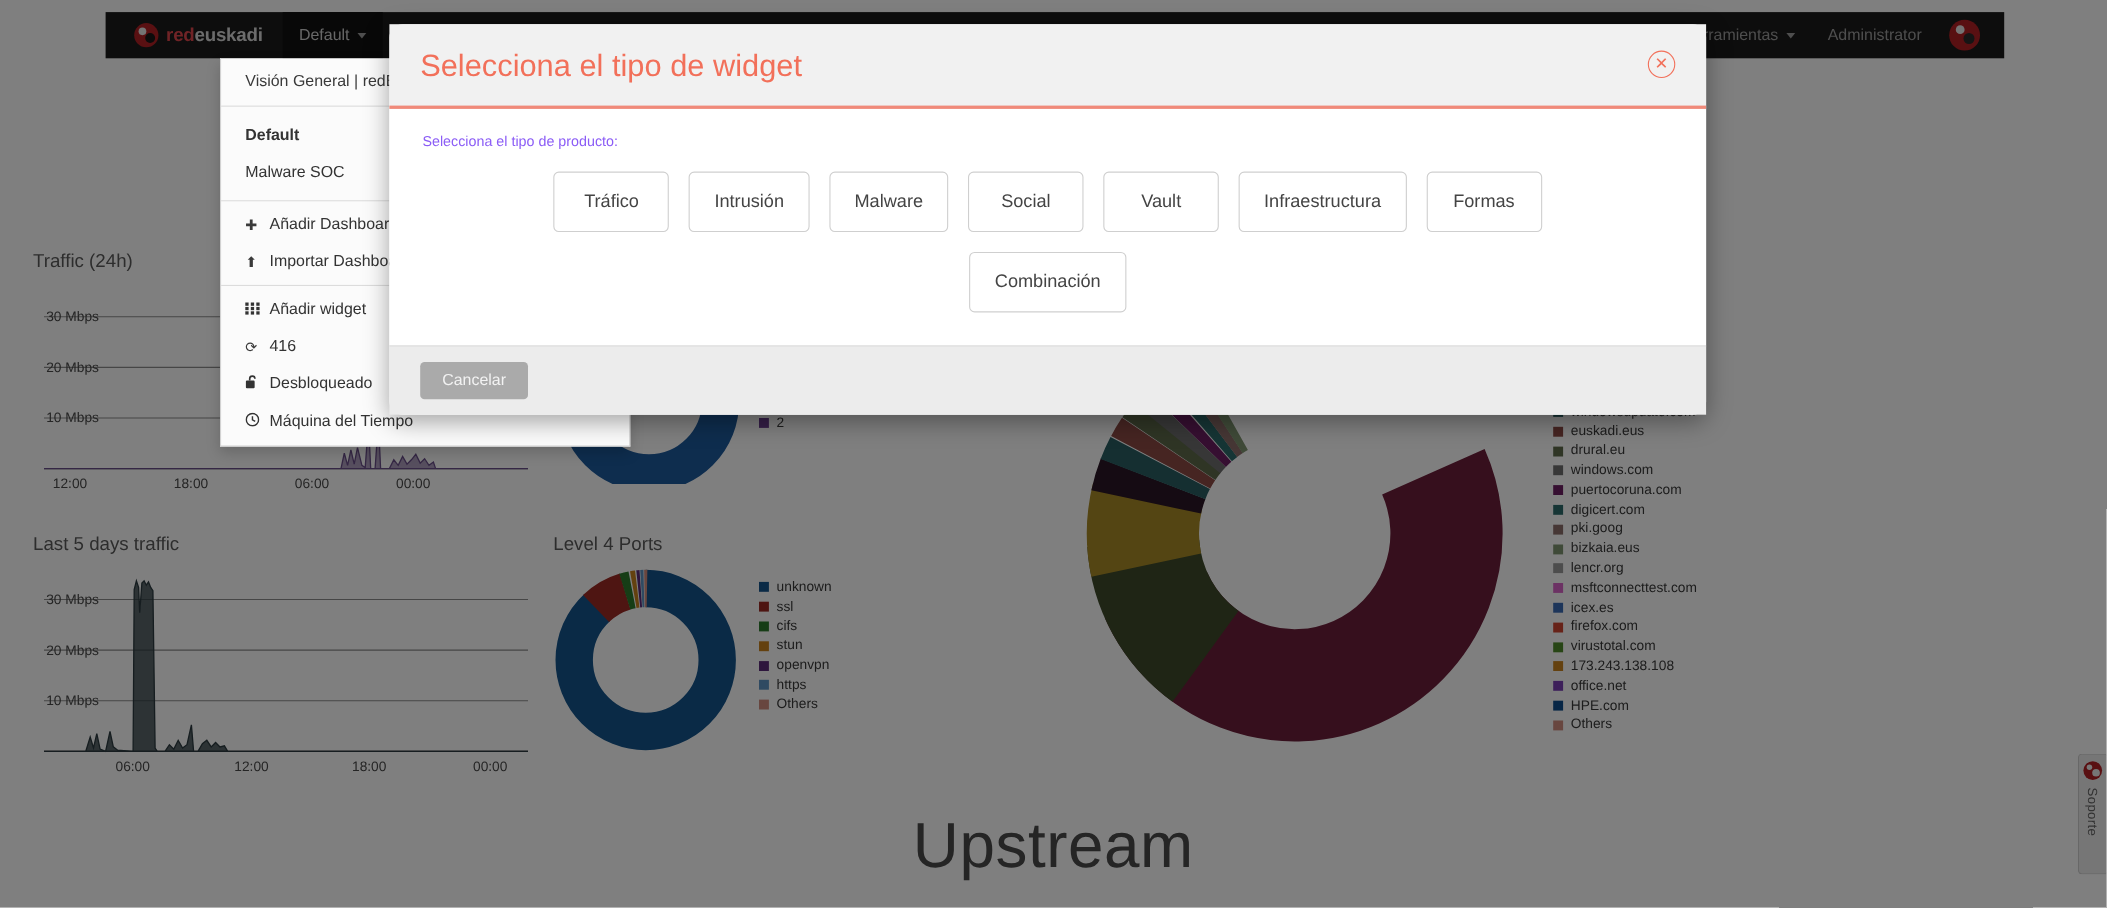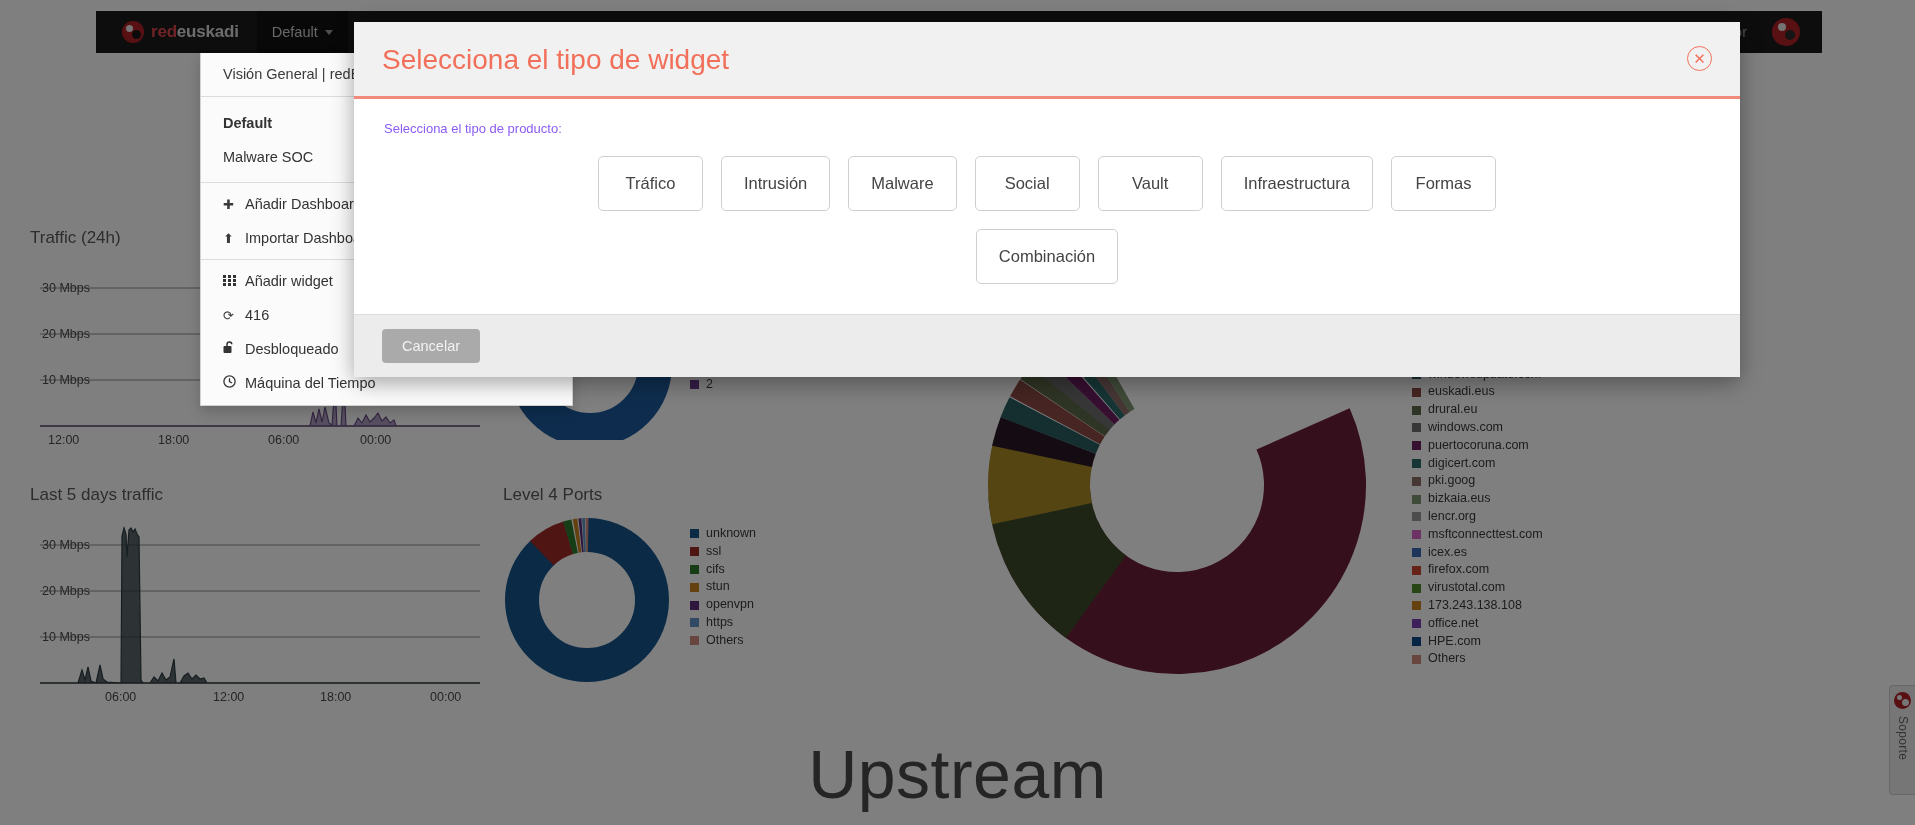--- a/index.html
+++ b/index.html
@@ -151,21 +151,21 @@
     line-height: 17.8px;
   }
   .legend-row { display: flex; align-items: center; gap: 7px; white-space: nowrap; }
   .legend-sw { width: 9px; height: 9px; flex: none; }
 
   #upstream-label {
     position: absolute;
     left: 0; right: 0;
     top: 735px;
     text-align: center;
-    font-size: 68px;
+    font-size: 58px;
     color: #4a4a4a;
     font-weight: 300;
     letter-spacing: 0.5px;
   }
 
   
   #support-tab {
     position: absolute;
     right: 0; top: 685px;
     width: 26px; height: 110px;
@@ -190,21 +190,21 @@
     width: 7px; height: 7px; border-radius: 50%; background: #ececec;
   }
   #support-tab .st-text {
     writing-mode: vertical-rl;
     font-size: 12px; color: #666; margin-top: 7px;
     letter-spacing: 0.3px;
   }
   #modal {
     position: absolute;
     left: 354px; top: 22px;
-    width: 1386px;
+    width: 1197px;
     background: #ffffff;
     box-shadow: 0 6px 22px rgba(0,0,0,0.35);
     z-index: 60;
     border-radius: 12px;
   }
   #modal-header {
     background: #f1f1f1;
     border-bottom: 3px solid #f08a7a;
     padding: 22px 28px 20px;
     position: relative;

